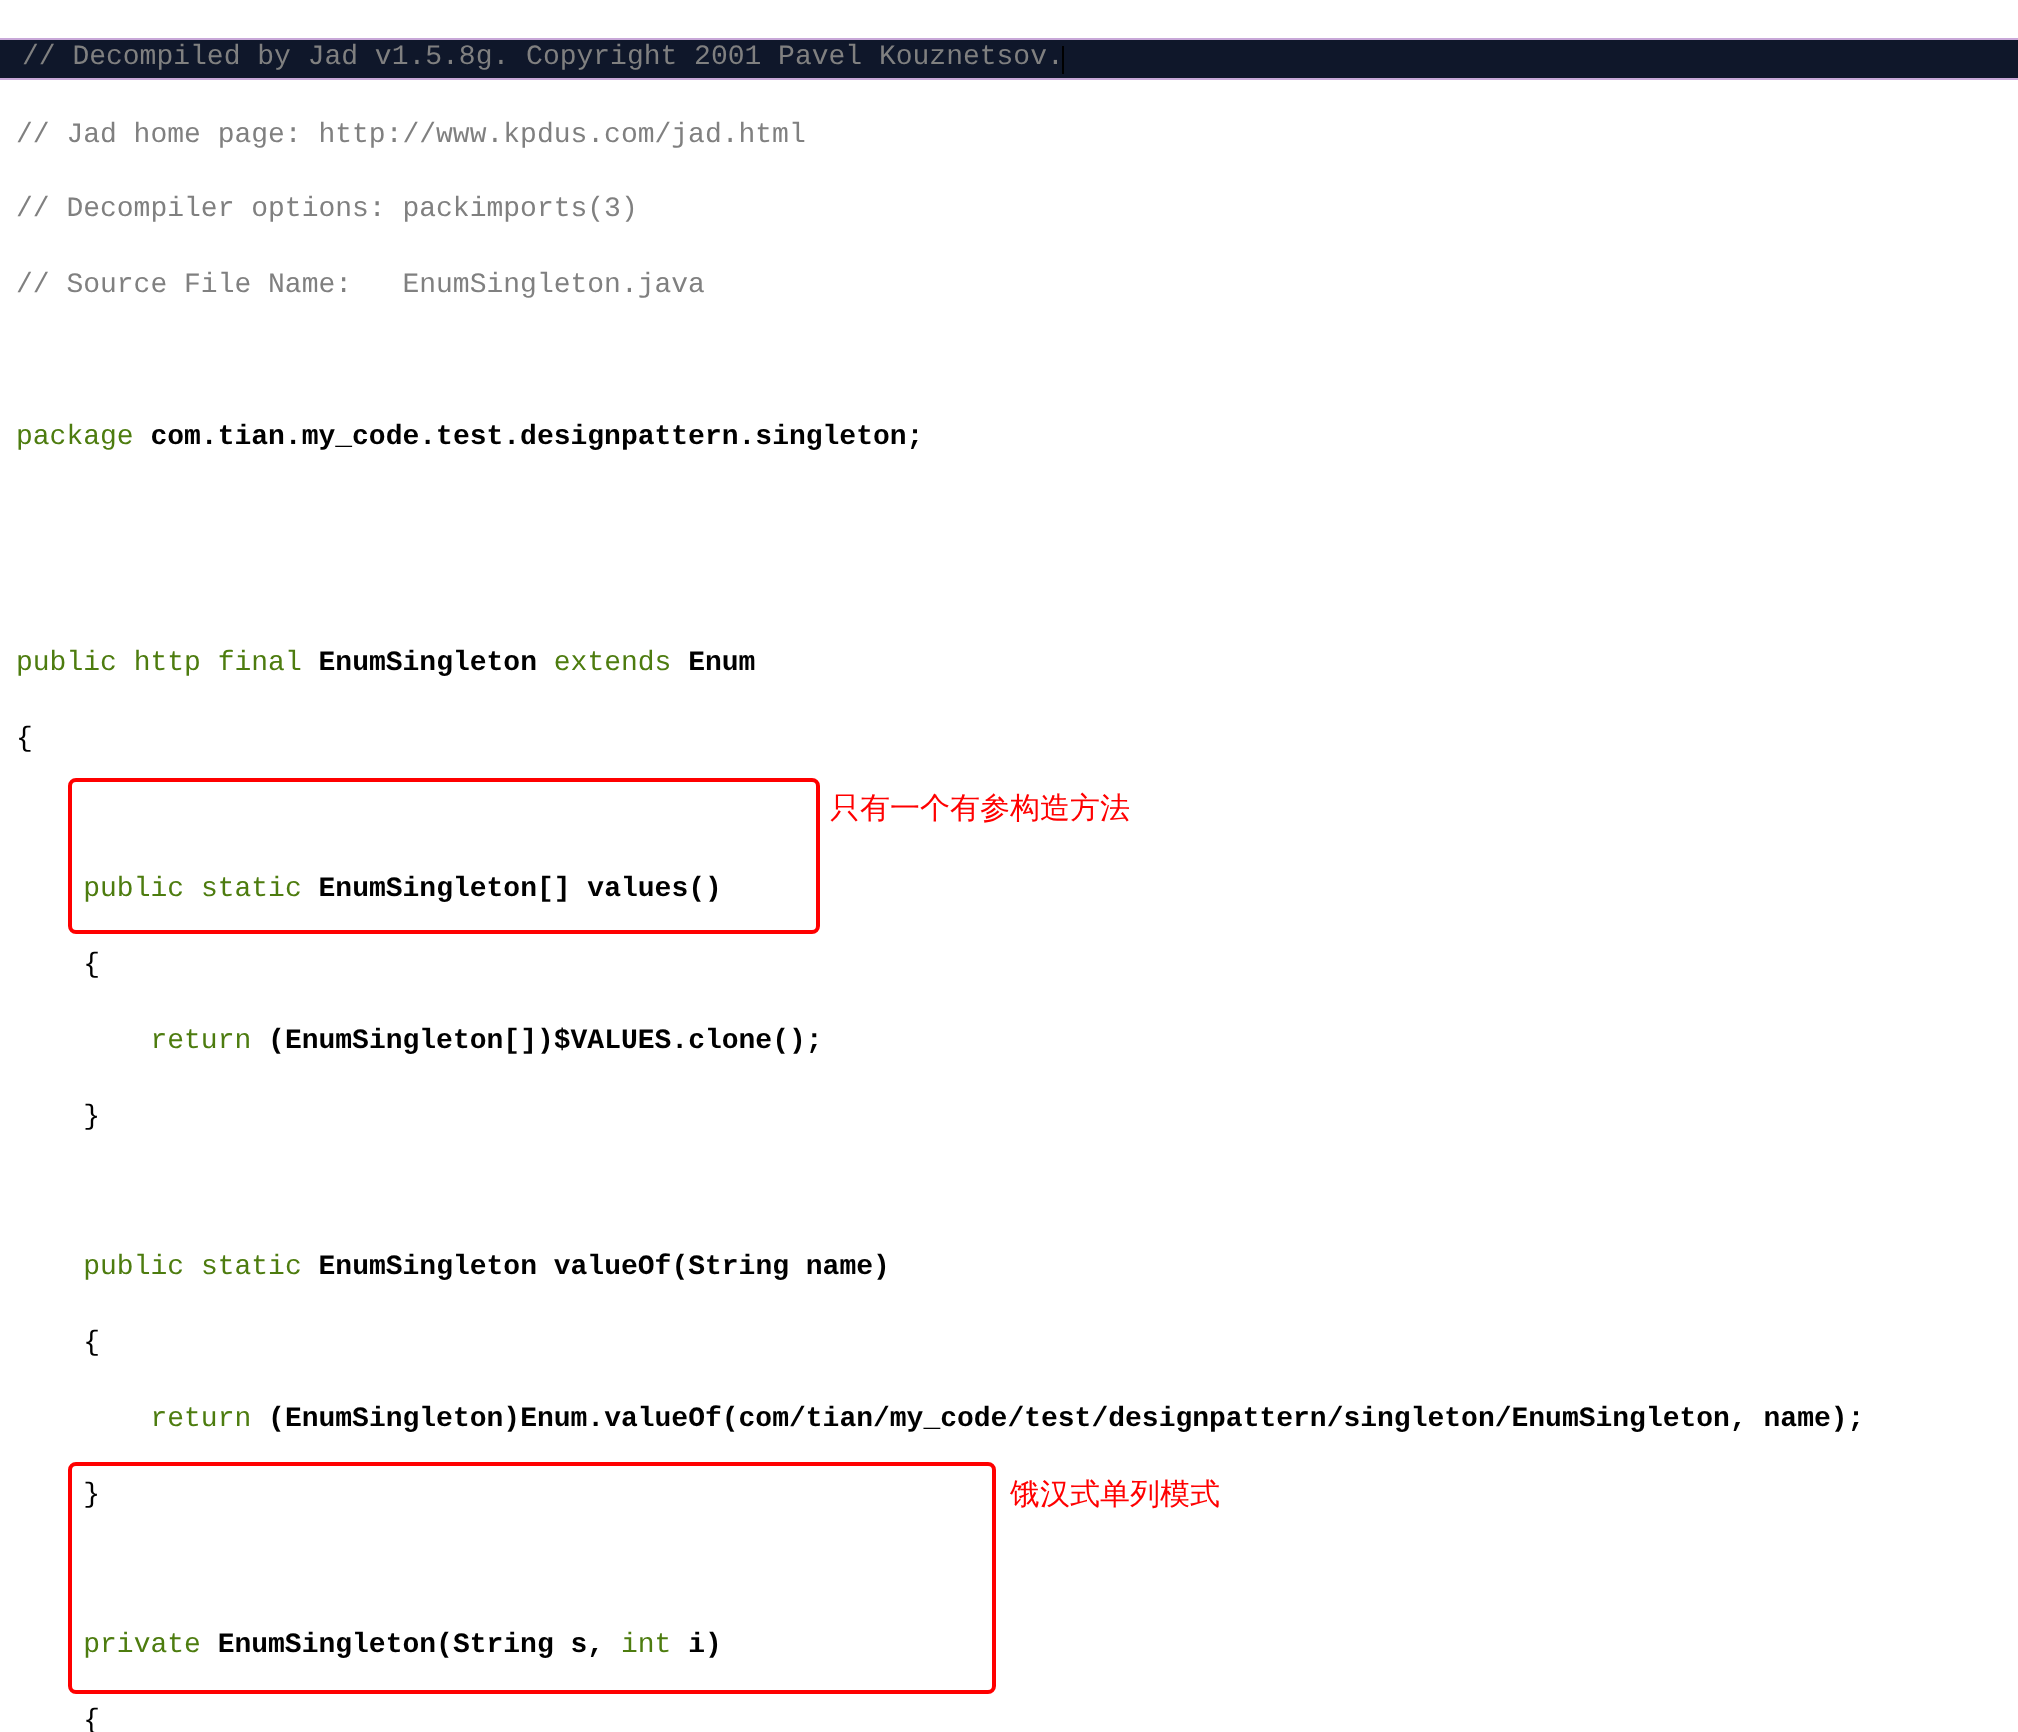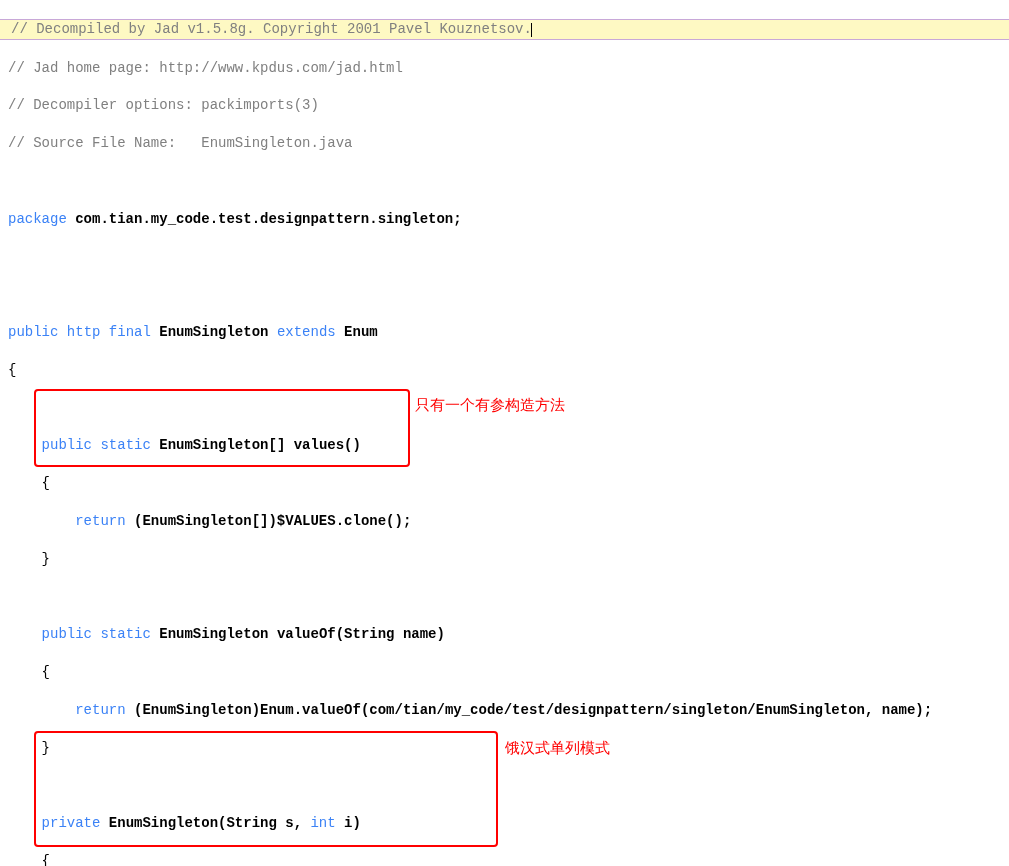--- a/index.html
+++ b/index.html
@@ -15,27 +15,27 @@
   .code-container {
     padding: 0;
     white-space: pre;
     position: relative;
   }
   .line {
     padding: 0 8px;
     white-space: pre;
   }
   .line.highlighted {
-    background: #fef9c3;
+    background: #0f172a;
     border-top: 1px solid #c8a8d8;
     border-bottom: 1px solid #c8a8d8;
     padding-left: 11px;
   }
   .comment { color: #808080; }
-  .keyword { color: #3b82f6; }
+  .keyword { color: #4d7c0f; }
   .plain { color: #000000; font-weight: bold; }
   .cursor {
     display: inline-block;
     width: 1px;
     height: 14px;
     background: #000;
     vertical-align: text-bottom;
     margin-left: -1px;
   }
   .annotation-box {

